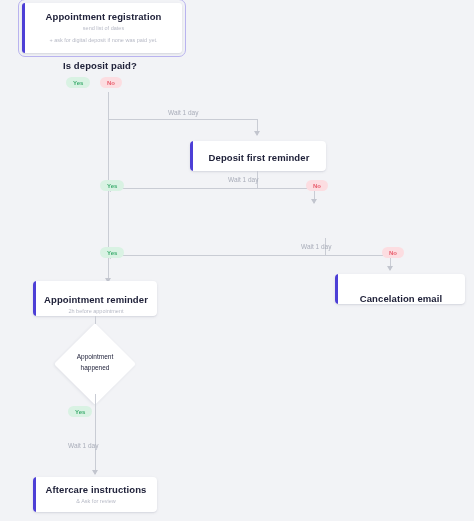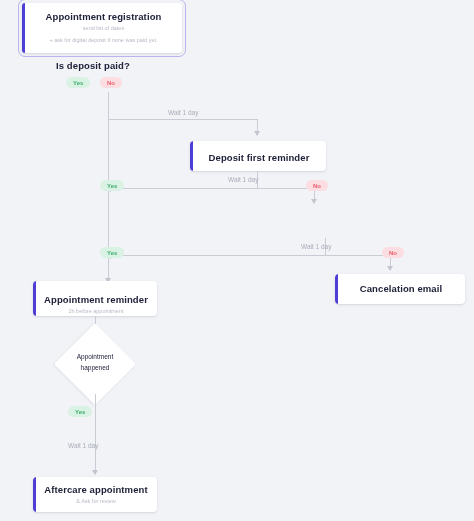--- a/index.html
+++ b/index.html
@@ -165,21 +165,21 @@
 <body>
 
 <div id="canvas">
 
   <div class="card" id="card-registration" style="left:22px; top:3px; width:160px; height:50px; padding:6px 10px 7px 13px;">
     <div class="card-title">Appointment registration</div>
     <div class="card-sub">send list of dates</div>
     <div class="card-note">+ ask for digital deposit if none was paid yet.</div>
   </div>
 
-  <div class="question" style="left:56px; top:60px;">Is deposit paid?</div>
+  <div class="question" style="left:63px; top:60px;">Is deposit paid?</div>
 
   <div class="pill pill-yes" style="left:66px; top:77px;">Yes</div>
   <div class="pill pill-no" style="left:100px; top:77px;">No</div>
 
   <div class="vline" style="left:108px; top:92px; height:28px;"></div>
   <div class="hline" style="left:108px; top:119px; width:150px;"></div>
   <div class="vline" style="left:257px; top:119px; height:16px;"></div>
   <div class="arrow-down" style="left:254px; top:131px;"></div>
 
   <div class="vline" style="left:108px; top:92px; height:190px;"></div>
@@ -207,21 +207,21 @@
   <div class="hline" style="left:108px; top:255px; width:282px;"></div>
   <div class="arrow-left" style="left:106px; top:253px;"></div>
   <div class="joint" style="left:107px; top:254px;"></div>
   <div class="vline" style="left:390px; top:255px; height:15px;"></div>
   <div class="arrow-down" style="left:387px; top:266px;"></div>
 
   <div class="wait" style="left:301px; top:243px;">Wait 1 day</div>
   <div class="pill pill-yes" style="left:100px; top:247px;">Yes</div>
   <div class="pill pill-no" style="left:382px; top:247px;">No</div>
 
-  <div class="card" style="left:335px; top:274px; width:130px; height:30px; padding:0 8px 0 10px;">
+  <div class="card" style="left:335px; top:274px; width:130px; height:30px; padding:0 8px 0 10px;justify-content:flex-end;">
     <div class="card-title">Cancelation email</div>
   </div>
 
   <div class="card" style="left:33px; top:281px; width:124px; height:35px; padding:12px 8px 0 10px;">
     <div class="card-title">Appointment reminder</div>
     <div class="card-sub">2h before appointment</div>
   </div>
 
   <div class="vline" style="left:95px; top:316px; height:18px;"></div>
   <div class="arrow-down" style="left:92px; top:330px;"></div>
@@ -232,17 +232,17 @@
     <div>happened</div>
   </div>
 
   <div class="vline" style="left:95px; top:394px; height:80px;"></div>
   <div class="arrow-down" style="left:92px; top:470px;"></div>
 
   <div class="pill pill-yes" style="left:68px; top:406px;">Yes</div>
   <div class="wait" style="left:68px; top:442px;">Wait 1 day</div>
 
   <div class="card" style="left:33px; top:477px; width:124px; height:35px; padding:0 8px 0 10px;">
-    <div class="card-title">Aftercare appointment</div>
+    <div class="card-title">Aftercare instructions</div>
     <div class="card-sub">&amp; Ask for review</div>
   </div>
 
 </div>
 
 </body></html>

